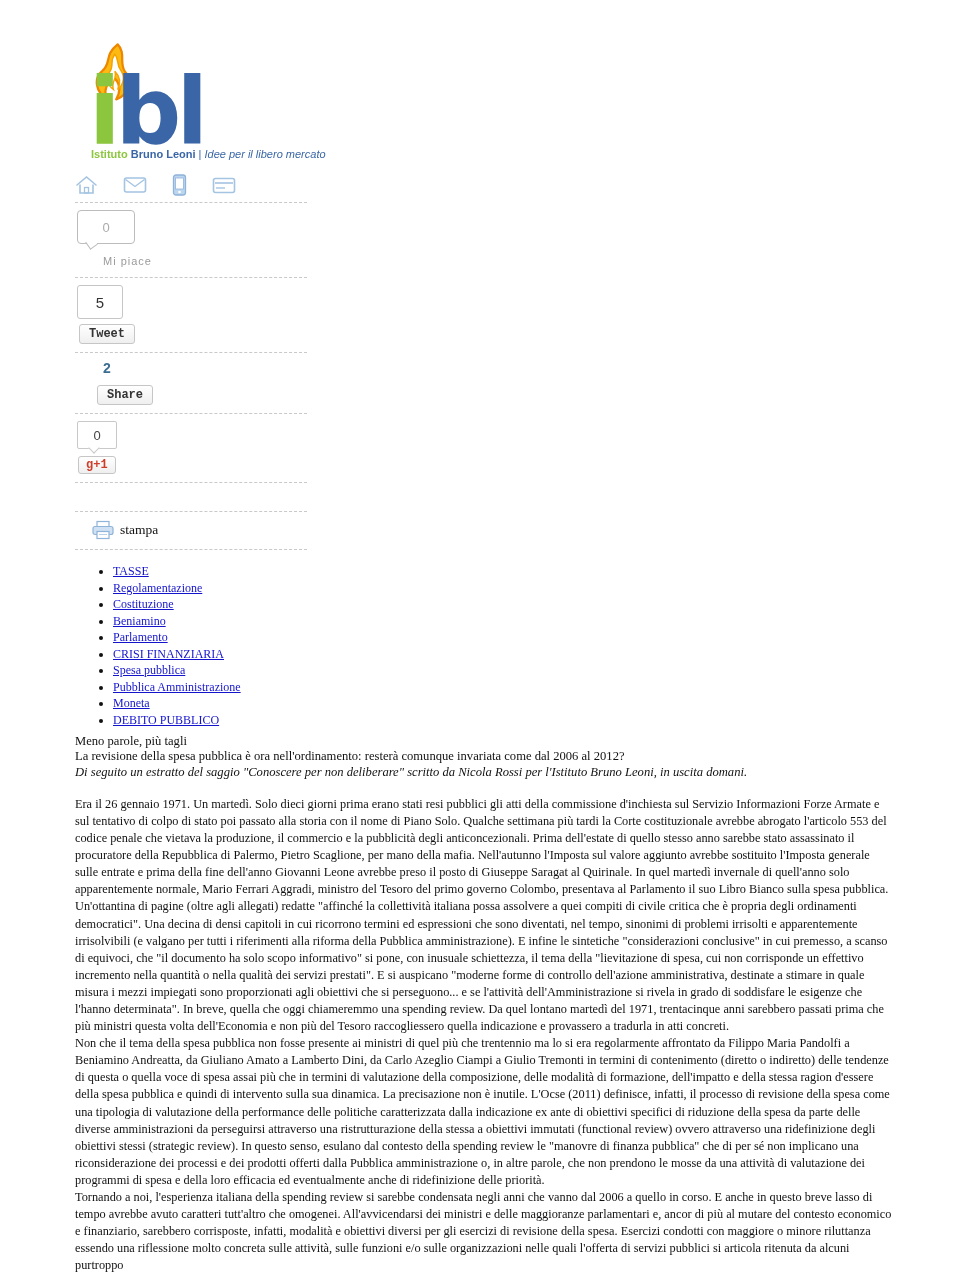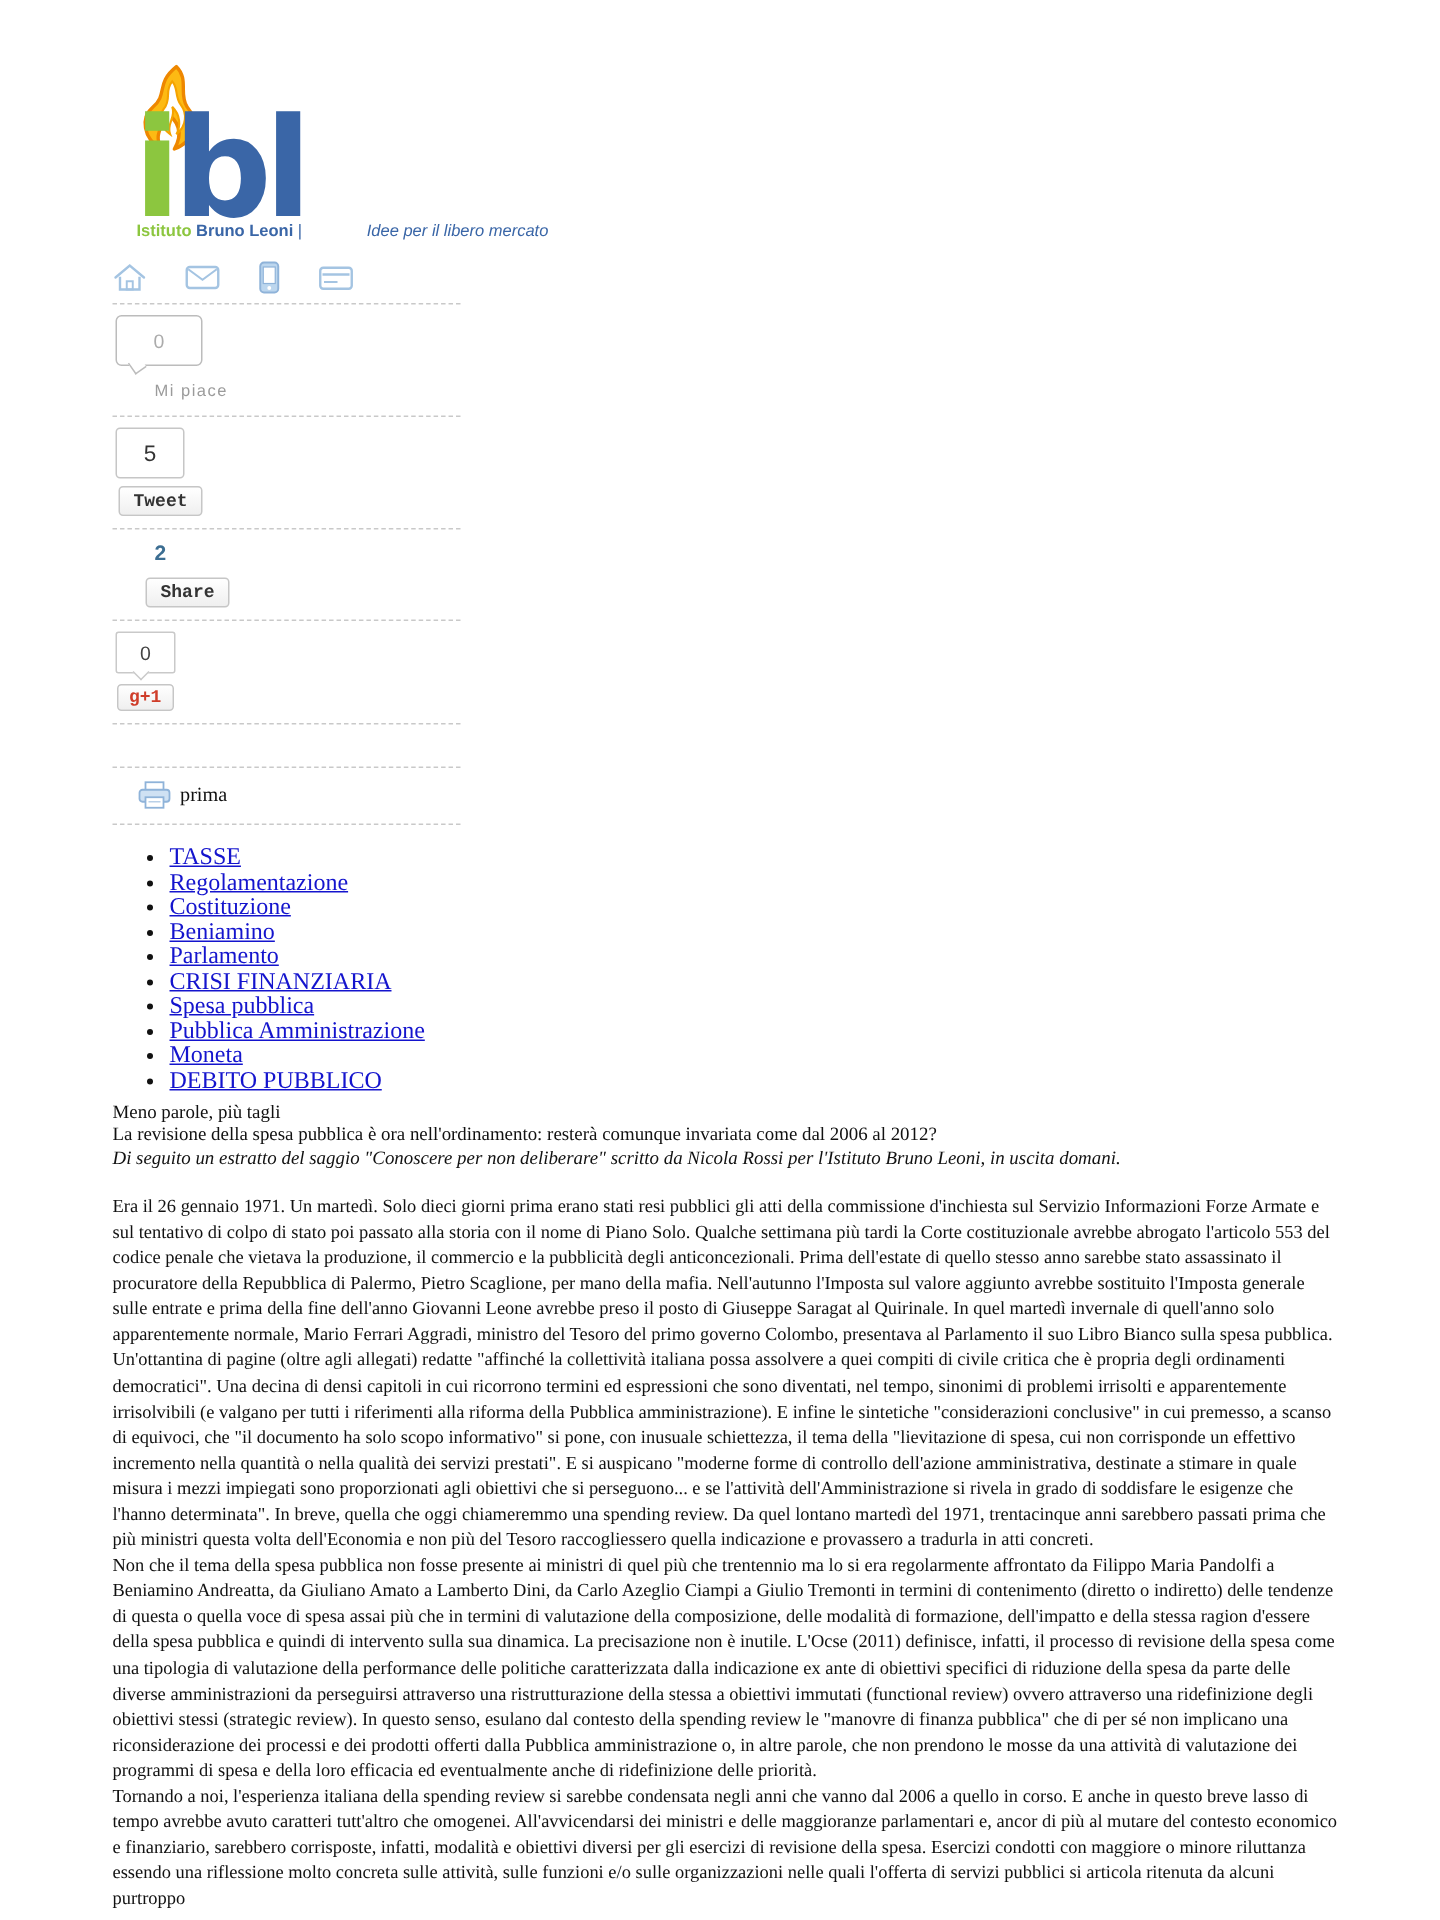--- a/index.html
+++ b/index.html
@@ -10,21 +10,21 @@
   
   .logo { position:relative; height:125px; width:320px; }
   .flame { position:absolute; left:8px; top:-2px; }
   .logo-word { position:absolute; left:14px; top:22px; font-family:"DejaVu Sans", sans-serif; font-weight:bold; font-size:92px; line-height:92px; letter-spacing:-5px; }
   .logo-word .li { color:#8cc63f; }
   .logo-word .lbl { color:#3a66a7; }
   .tagline { position:absolute; left:16px; top:103px; font-family:"Liberation Sans", sans-serif; font-size:11px; white-space:nowrap; }
   .tg-green { color:#8cc63f; font-weight:bold; }
   .tg-bold { color:#3a66a7; font-weight:bold; }
   .tg-sep { color:#3a66a7; }
-  .tg-italic { color:#3a66a7; font-style:italic;margin-left:40px; }
+  .tg-italic { color:#3a66a7; font-style:italic; }
 
   
   .icon-row { margin-top:4px; display:flex; gap:25px; align-items:center; height:22px; }
   .icon-row svg { cursor:pointer; }
 
   
   .social-col { width:232px; margin-top:6px; font-family:"Liberation Sans", sans-serif; }
   .sec { border-top:1px dashed #c9c9c9; padding:7px 2px 8px 2px; }
   .sec.last { border-bottom:1px dashed #c9c9c9; }
   .bubble { position:relative; width:58px; height:34px; border:1px solid #bcbcbc; border-radius:4px; background:#fff;
@@ -42,21 +42,21 @@
             display:flex; align-items:center; justify-content:center; font-size:13px; color:#444; }
   .gp-box:after { content:""; position:absolute; left:12px; bottom:-4px; width:7px; height:7px; background:#fff;
                   border-right:1px solid #c9c9c9; border-bottom:1px solid #c9c9c9; transform:rotate(45deg); }
   .gp-btn { margin-top:7px; margin-left:1px; color:#cf3d2a; padding:1px 7px; }
   .spacer { height:28px; }
   .print-sec { display:flex; align-items:center; gap:5px; padding:8px 2px 9px 16px; }
   .print-label { font-family:"Liberation Serif", serif; font-size:13.5px; color:#111; cursor:pointer; }
 
   
   .tags { margin:15px 0 0 0; padding-left:38px; list-style:disc; }
-  .tags li { margin-bottom:3.5px; font-size:16px; line-height:13px;font-family:Liberation Serif, serif; }
+  .tags li { margin-bottom:3.5px; font-size:12px; line-height:13px;font-family:Liberation Serif, serif; }
   .tags a { color:#1414cd; text-decoration:underline; cursor:pointer; }
 
   
   .byline { margin-top:20px; display:flex; align-items:center; gap:5px; font-size:12.5px; }
   .byline a { color:#1414cd; text-decoration:underline; cursor:pointer; }
   .title-block { margin-top:7px; font-size:12.6px; line-height:15.8px; width:830px; }
   .art-lead { font-style:italic; }
   .bodytext { margin-top:15px; width:820px; font-size:12.3px; line-height:17.1px; text-align:left; }
   .bodytext p { margin:0; }
 </style>
@@ -123,21 +123,21 @@
       <button class="mini-btn gp-btn">g+1</button>
     </div>
     <div class="spacer"></div>
     <div class="sec last print-sec">
       <svg width="24" height="20" viewBox="0 0 24 20">
         <rect x="6" y="1.5" width="12" height="6" fill="#ffffff" stroke="#8fb3d9" stroke-width="1.2"></rect>
         <rect x="2" y="6.5" width="20" height="8" rx="2" fill="#cfe1f3" stroke="#8fb3d9" stroke-width="1.2"></rect>
         <rect x="6" y="11.5" width="12" height="7" fill="#ffffff" stroke="#8fb3d9" stroke-width="1.2"></rect>
         <line x1="8" y1="14.5" x2="16" y2="14.5" stroke="#b9d0e8" stroke-width="1"></line>
       </svg>
-      <span class="print-label">prima</span>
+      <span class="print-label">stampa</span>
     </div>
   </div>
 
   <ul class="tags">
     <li><a>TASSE</a></li>
     <li><a>Regolamentazione</a></li>
     <li><a>Costituzione</a></li>
     <li><a>Beniamino</a></li>
     <li><a>Parlamento</a></li>
     <li><a>CRISI FINANZIARIA</a></li>

